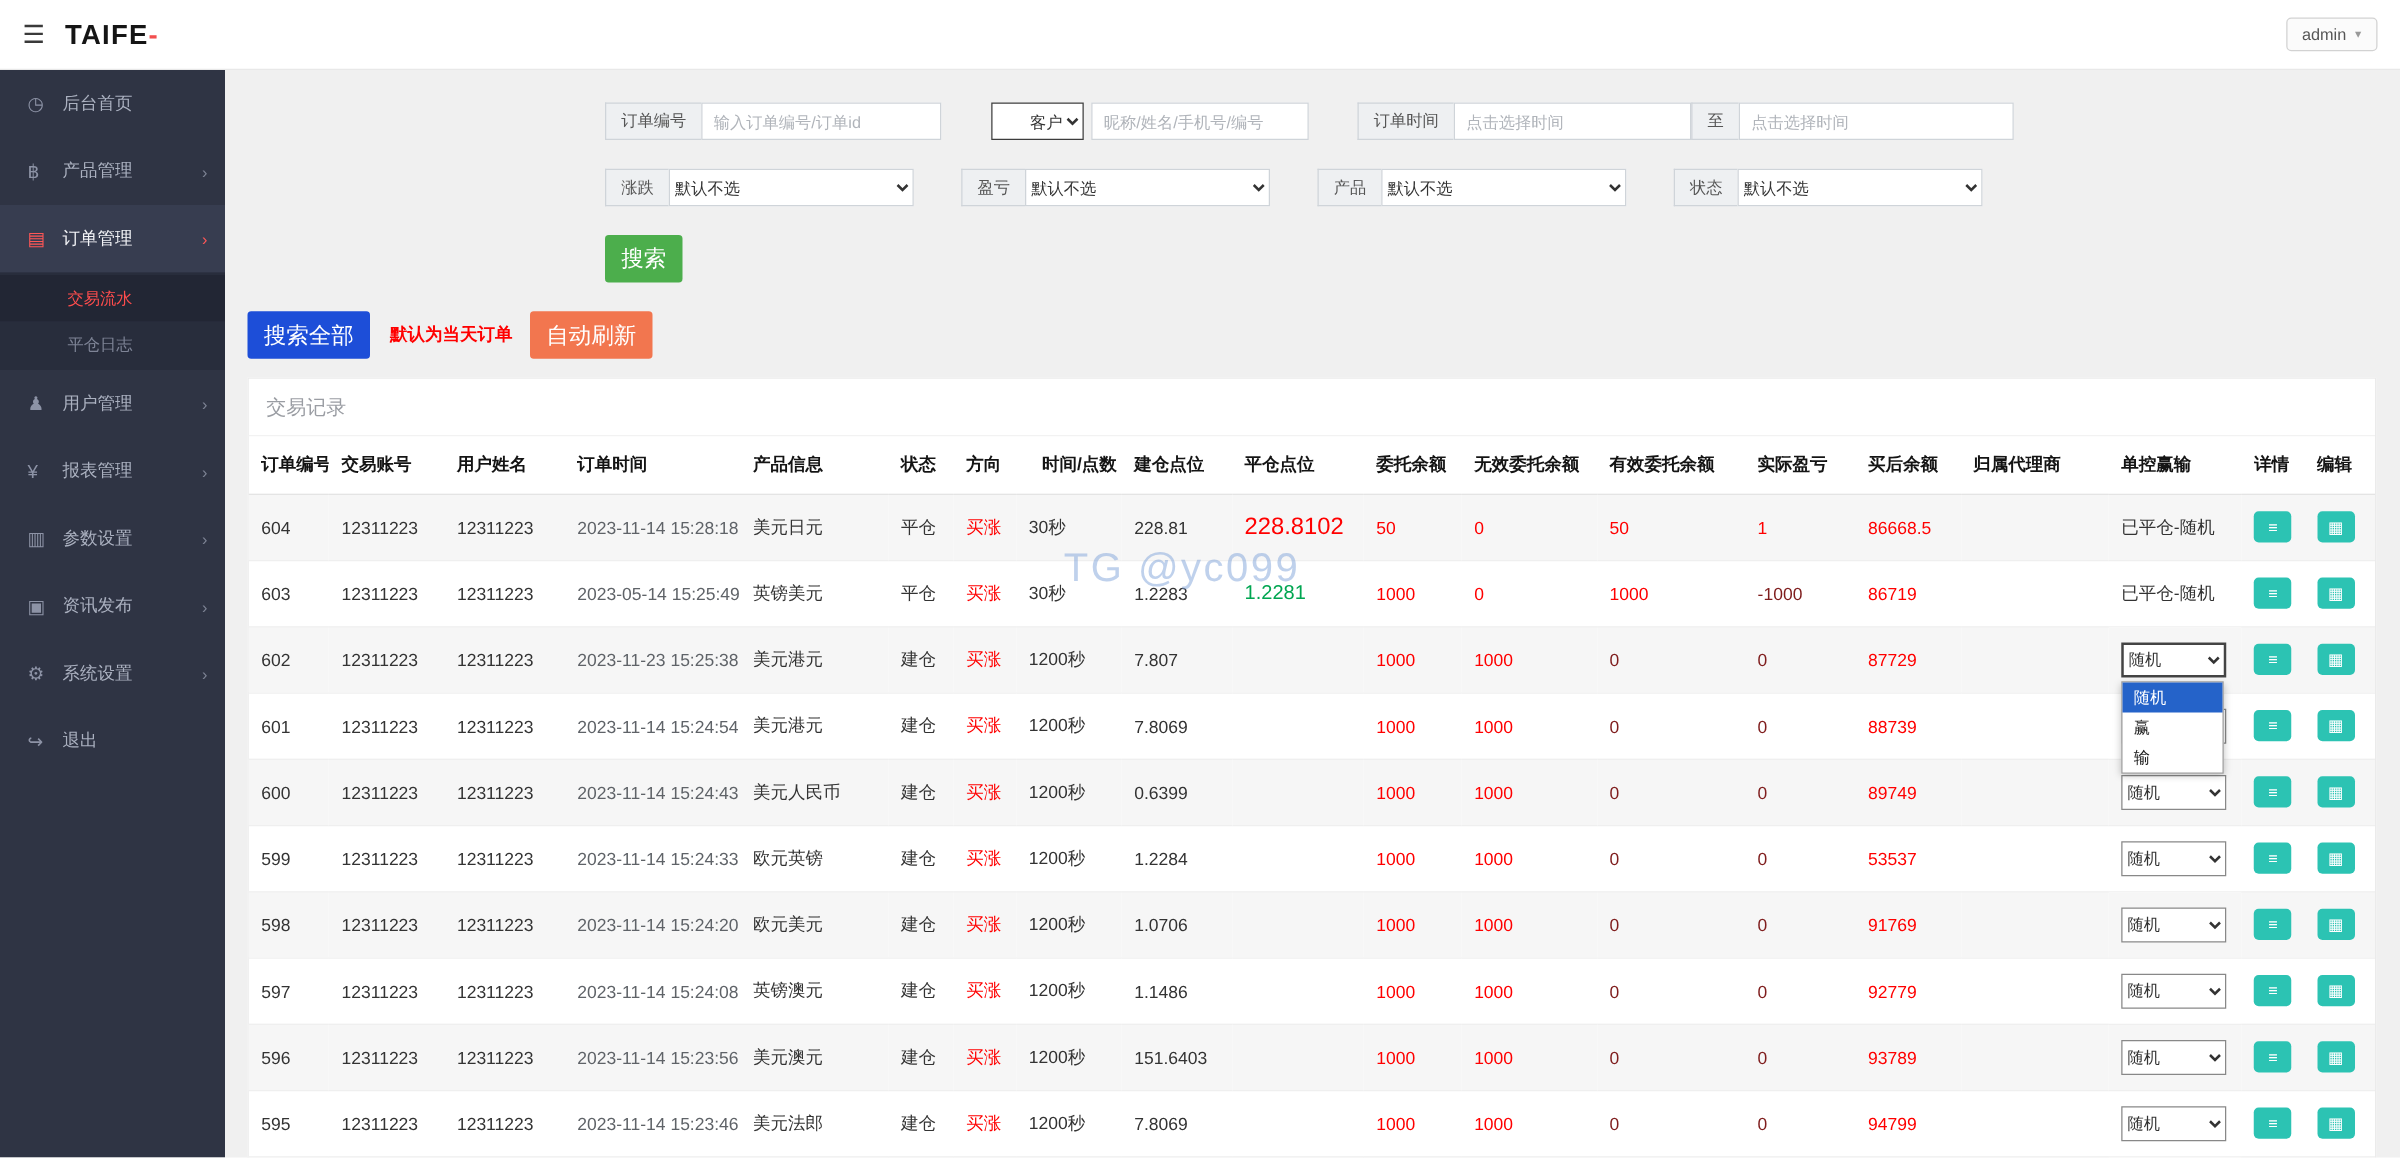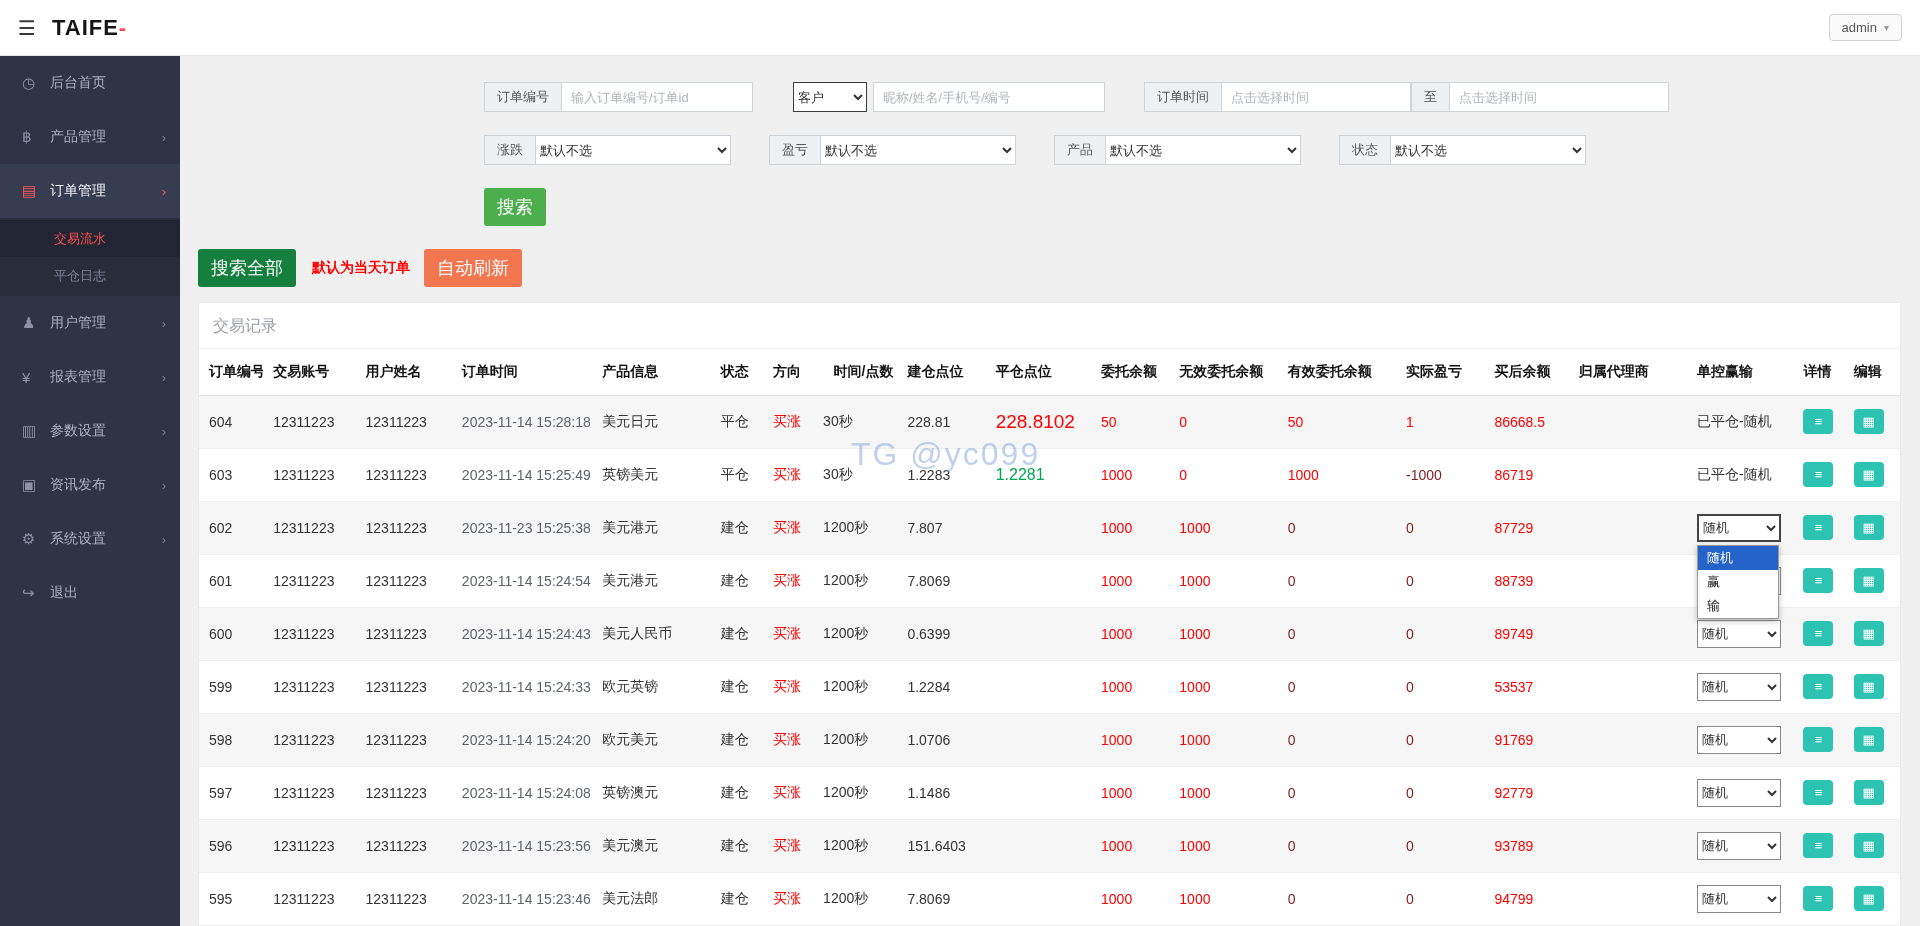--- a/index.html
+++ b/index.html
@@ -41,31 +41,31 @@
   .filters { margin:26px 0 0 304px; }
   .f-row { display:flex; align-items:center; margin-bottom:23px; }
   .group { display:flex; }
   .addon { background:#eef0f2; border:1px solid #cfd4d9; border-right:none; color:#555;
     font-size:13px; display:flex; align-items:center; padding:0 12px; height:30px; white-space:nowrap; }
   .addon.mid { border-left:none; border-right:none; border:1px solid #cfd4d9; border-right:none; }
   .f-input { height:30px; border:1px solid #cfd4d9; padding:0 9px; font-size:13px; color:#333;
     background:#fff; outline:none; }
   .f-input::placeholder { color:#b0b4ba; }
   .f-select { height:30px; border:1px solid #cfd4d9; background:#fff; font-size:13px; color:#333; width:196px; }
-  .f-select.customer { width:74px; border:1px solid #3c3c3c; margin-left:40px; }
+  .f-select.customer { width:74px; border:1px solid #3c3c3c; margin-left:40px;text-align:right; }
   .w-order { width:192px; }
-  .w-cust { width:232px; margin-left:6px; }
+  .w-cust { width:174px; margin-left:6px; }
   .w-time1 { width:190px; }
   .w-time2 { width:220px; }
   .gap-a { margin-left:39px; }
   .gap-b { margin-left:38px; }
   .btn { border:none; border-radius:3px; color:#fff; font-size:18px; padding:7px 13px; cursor:pointer; font-family:inherit; }
   .btn-search { background:#4cae4c; }
   .actions { margin:17px 0 0 18px; display:flex; align-items:center; }
-  .btn-search-all { background:#15803d;text-align:center; }
+  .btn-search-all { background:#1d4ed8;text-align:center; }
   .today-note { color:#ff0000; font-size:14px; font-weight:bold; margin:0 14px 0 16px; }
   .btn-refresh { background:#f2764f; }
 
   
   .card { margin:15px 19px 0 18px; background:#fff; border:1px solid #ebebeb; min-height:680px; }
   .card-title { color:#9a9da3; font-size:16px; padding:13px 14px 11px; border-bottom:1px solid #f2f2f2; }
   table { width:100%; border-collapse:collapse; table-layout:fixed; }
   thead th { text-align:left; font-size:14px; color:#141414; font-weight:bold; height:46px;
     padding:0 4px 0 10px; border-bottom:1px solid #e4e4e4; white-space:nowrap; overflow:hidden; }
   tbody td { height:53px; font-size:14px; color:#333; padding:0 4px 0 10px;
@@ -260,21 +260,21 @@
             <td class="c-red">86668.5</td>
             <td></td>
             <td class="control-cell"><span>已平仓-随机</span></td>
             <td><button class="icon-btn">≡</button></td>
             <td><button class="icon-btn">▦</button></td>
           </tr>
           <tr>
             <td>603</td>
             <td>12311223</td>
             <td>12311223</td>
-            <td class="muted">2023-11-14 15:25:49</td>
+            <td class="muted">2023-05-14 15:25:49</td>
             <td>英镑美元</td>
             <td>平仓</td>
             <td class="c-red">买涨</td>
             <td>30秒</td>
             <td>1.2283</td>
             <td class="close-green">1.2281</td>
             <td class="c-red">1000</td>
             <td class="c-red">0</td>
             <td class="c-red">1000</td>
             <td class="c-green">-1000</td>

